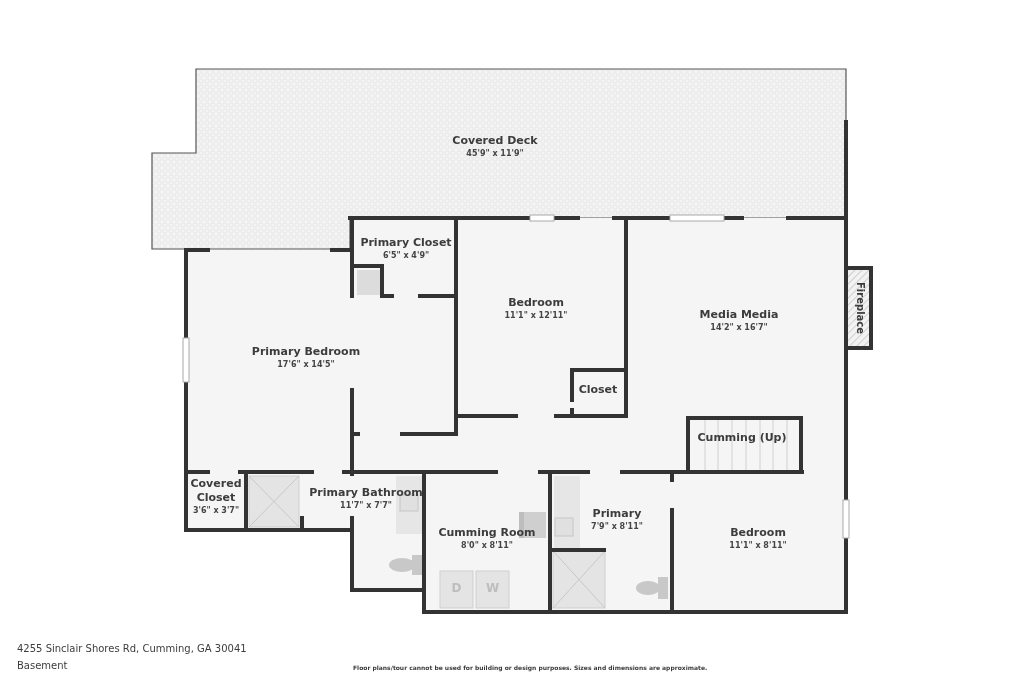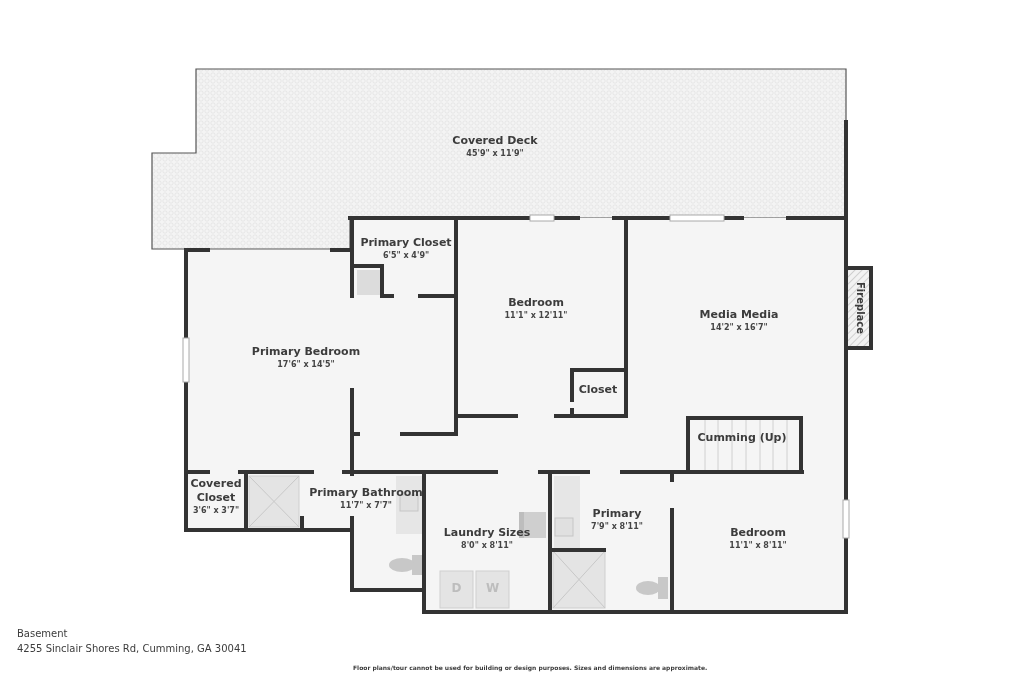--- a/index.html
+++ b/index.html
@@ -180,30 +180,30 @@
 <div class="lbl" style="left:216px; top:477px;">
   <span class="name">Covered</span>
   <span class="name">Closet</span>
   <span class="dim">3'6" x 3'7"</span>
 </div>
 <div class="lbl" style="left:345px; top:486px;margin-left:21px;">
   <span class="name">Primary Bathroom</span>
   <span class="dim">11'7" x 7'7"</span>
 </div>
 <div class="lbl" style="left:487px; top:526px;">
-  <span class="name">Laundry Sizes</span>
+  <span class="name">Cumming Room</span>
   <span class="dim">8'0" x 8'11"</span>
 </div>
 <div class="lbl" style="left:617px; top:507px;">
   <span class="name">Primary</span>
   <span class="dim">7'9" x 8'11"</span>
 </div>
 <div class="lbl" style="left:758px; top:526px;">
   <span class="name">Bedroom</span>
   <span class="dim">11'1" x 8'11"</span>
 </div>
 
 <div class="appl" style="left:440px; top:581px; width:33px;">D</div>
 <div class="appl" style="left:476px; top:581px; width:33px;">W</div>
 
 <div class="footer" style="left:17px; top:643px;">4255 Sinclair Shores Rd, Cumming, GA 30041</div>
-<div class="footer" style="left:17px; top:628px;">Basement</div>
+<div class="footer" style="left:17px; top:660px;">Basement</div>
 <div class="footer" style="left:353px; top:664px; font-size:6px; font-weight:bold;">Floor plans/tour cannot be used for building or design purposes. Sizes and dimensions are approximate.</div>
 
 </body></html>

